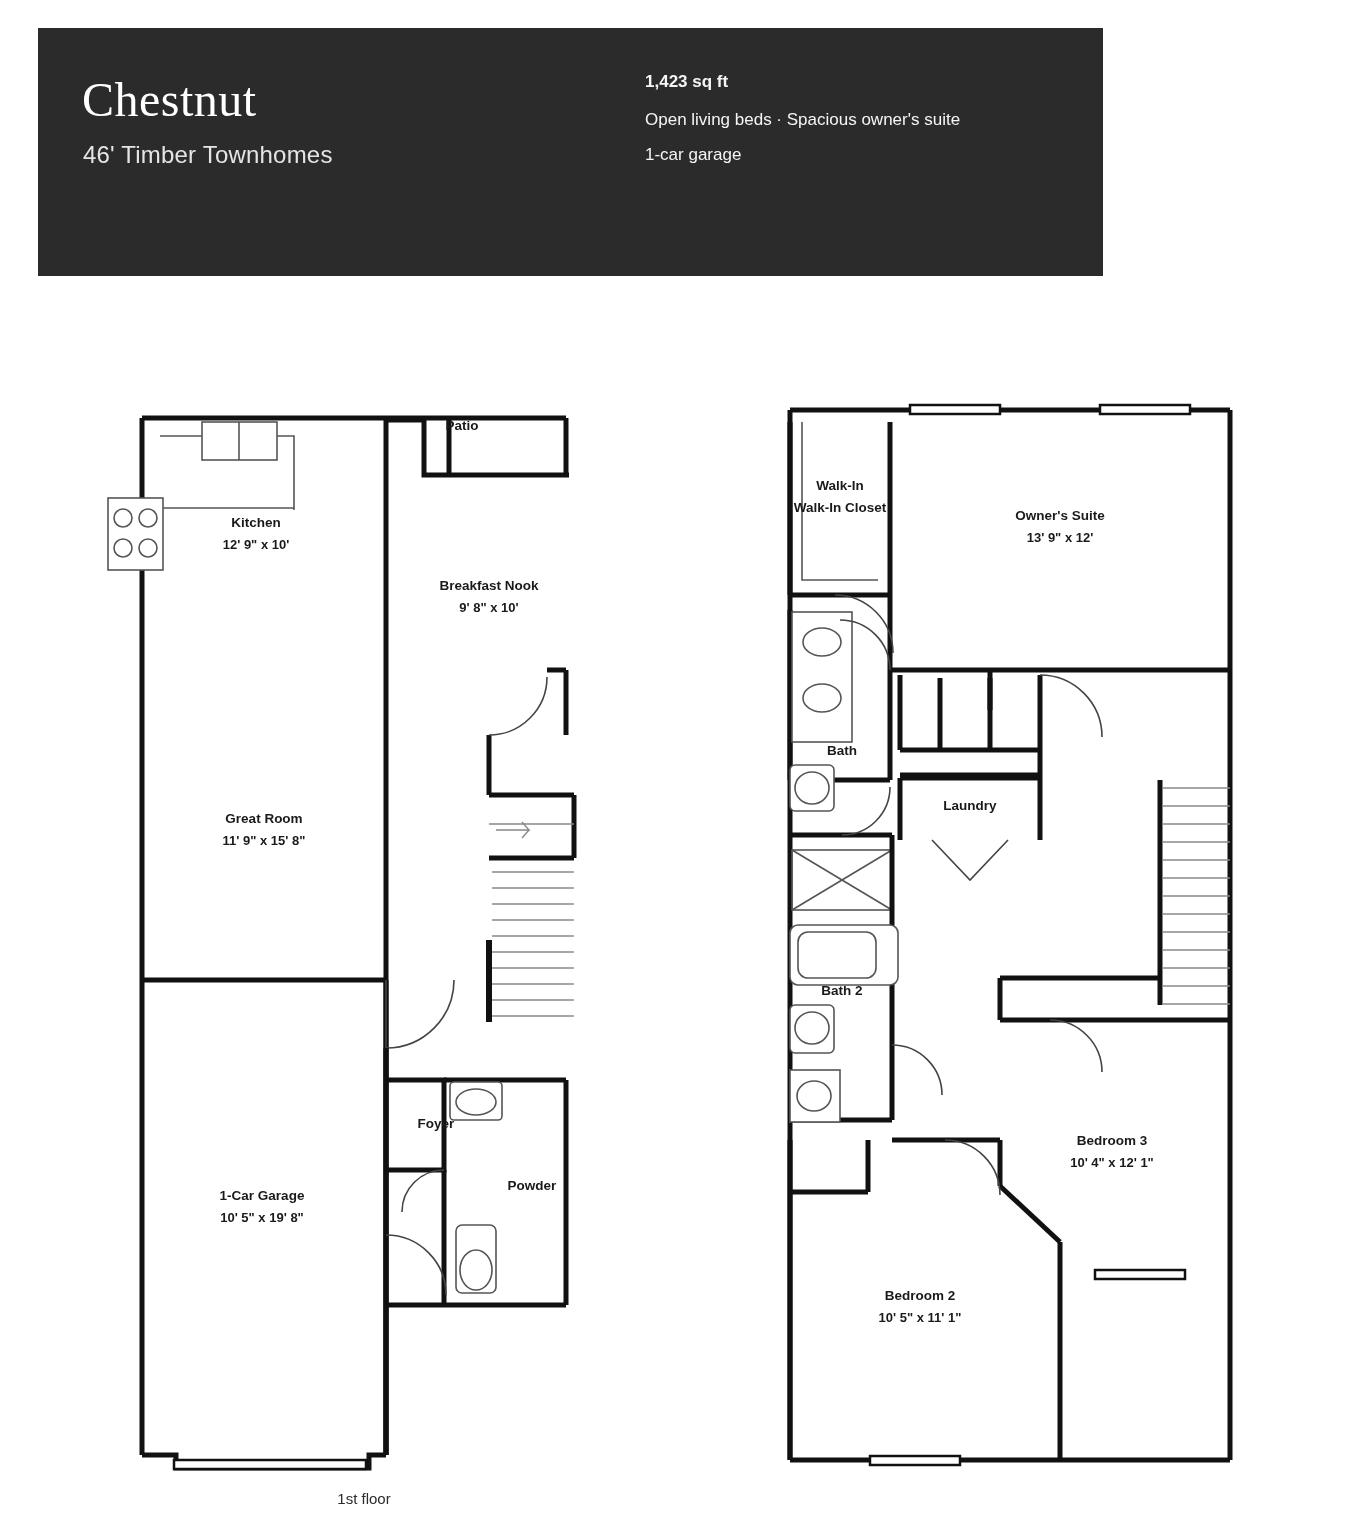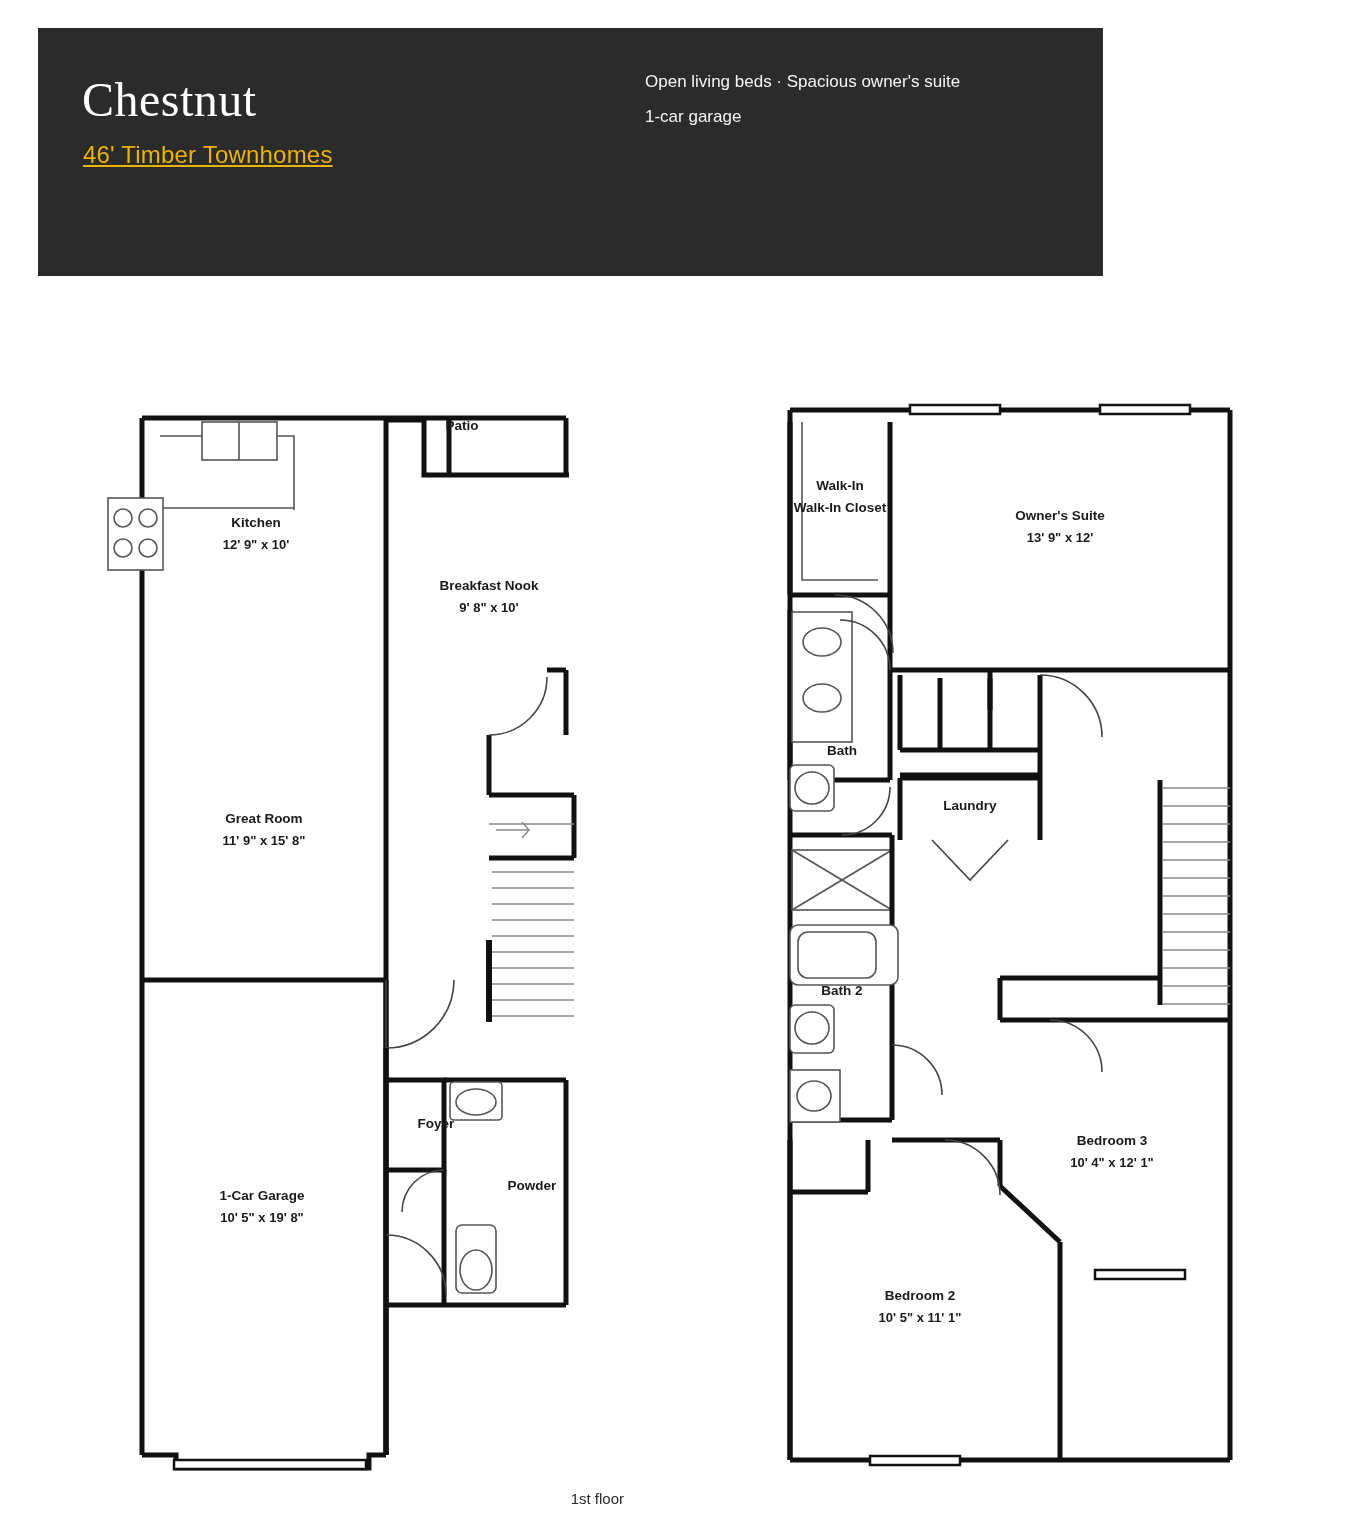--- a/index.html
+++ b/index.html
@@ -37,22 +37,21 @@
     letter-spacing: 0.5px;
     line-height: 1;
   }
   .series-name {
     position: absolute;
     left: 45px;
     top: 113px;
     font-size: 24px;
     font-weight: 400;
     letter-spacing: 0.2px;
-    color: #eab308;
-    text-decoration: underline;
+    color: #e5e5e5;
   }
   .specs {
     position: absolute;
     left: 607px;
     top: 45px;
     width: 600px;
   }
   .spec-line {
     font-size: 17px;
     line-height: 1;
@@ -75,21 +74,21 @@
     position: absolute;
     top: 0;
   }
   .floor-1 { left: 104px; width: 520px; height: 1156px; }
   .floor-2 { left: 760px; width: 520px; height: 1156px; }
 
   .floor-caption {
     position: absolute;
     top: 1110px;
     width: 100%;
-    text-align: right;
+    text-align: center;
     font-size: 15px;
     color: #2b2b2b;
   }
 
   svg { display: block; }
 
   .rm-label {
     font-family: "Liberation Sans", sans-serif;
     font-size: 13.5px;
     font-weight: bold;
@@ -139,20 +138,21 @@
     stroke-width: 2.5;
   }
 </style>
 </head>
 <body>
 
 <div class="header">
   <div class="plan-name">Chestnut</div>
   <div class="series-name">46' Timber Townhomes</div>
   <div class="specs">
+    <div class="spec-line bold first">1,423 sq ft</div>
     <div class="spec-line">Open living beds  ·  Spacious owner's suite</div>
     <div class="spec-line">1-car garage</div>
   </div>
 </div>
 
 <div class="plans">
 
   <div class="floor floor-1">
     <svg width="520" height="1110" viewBox="0 0 520 1110">
 

